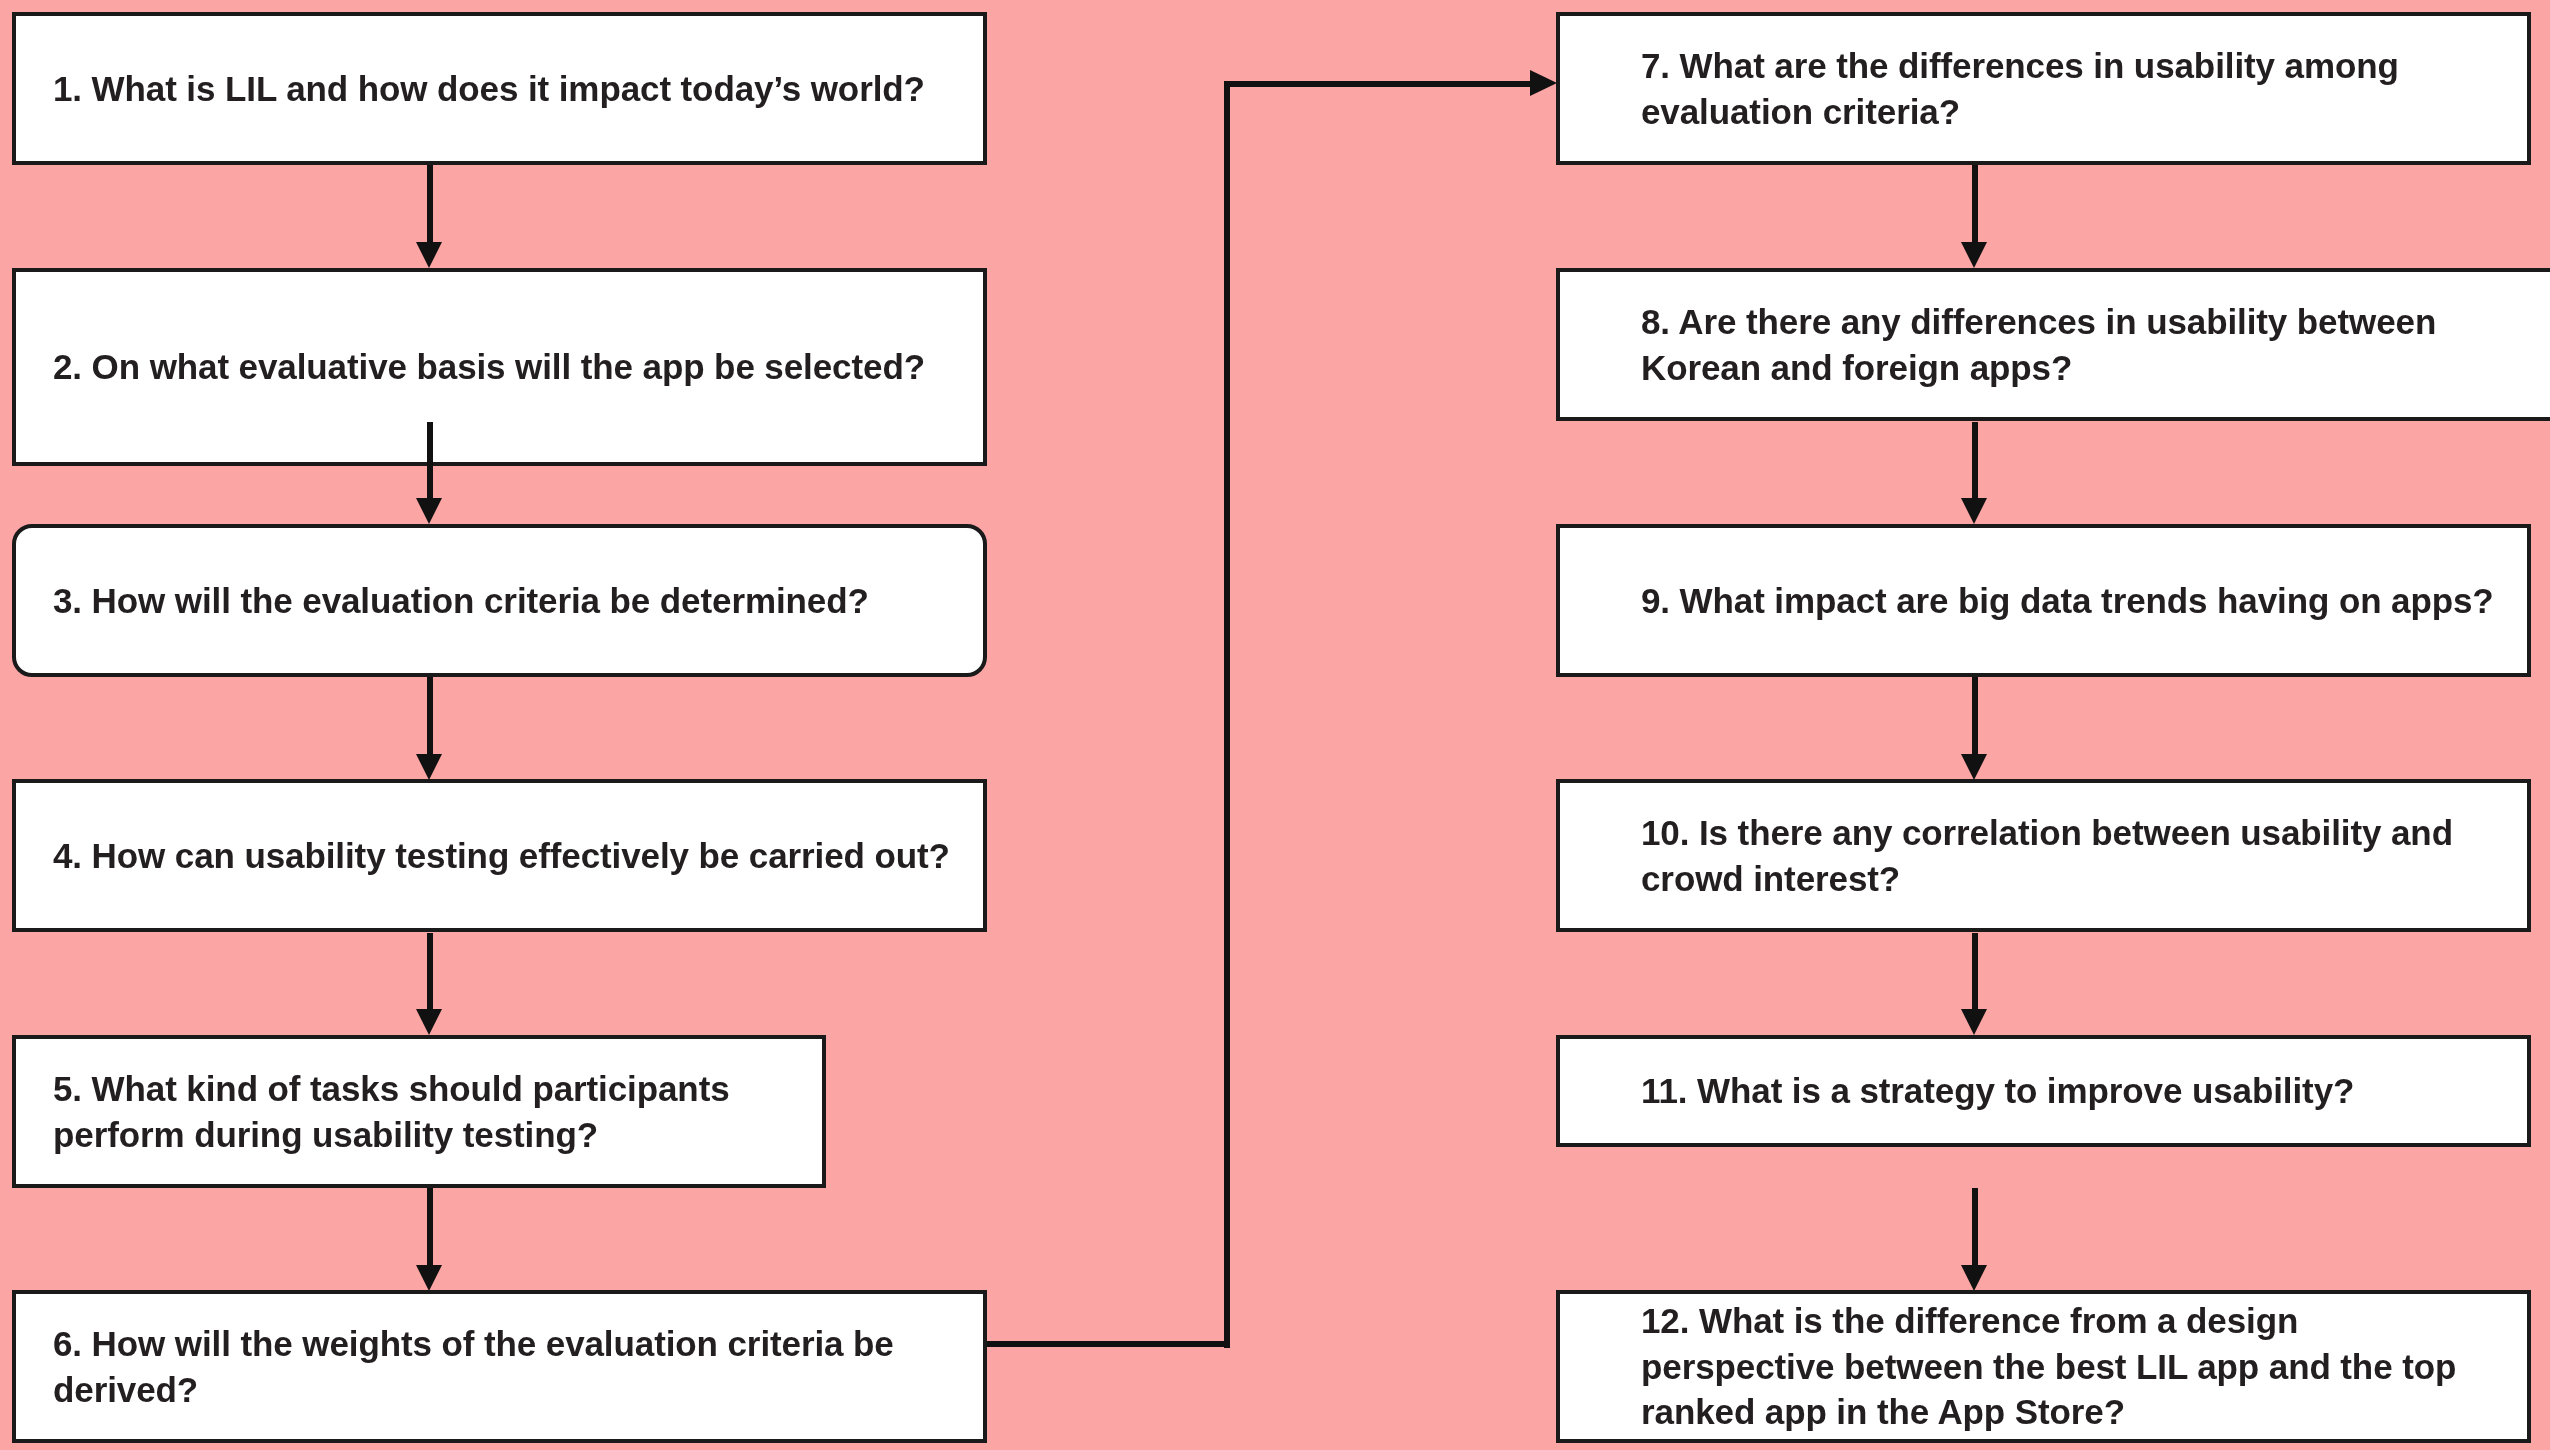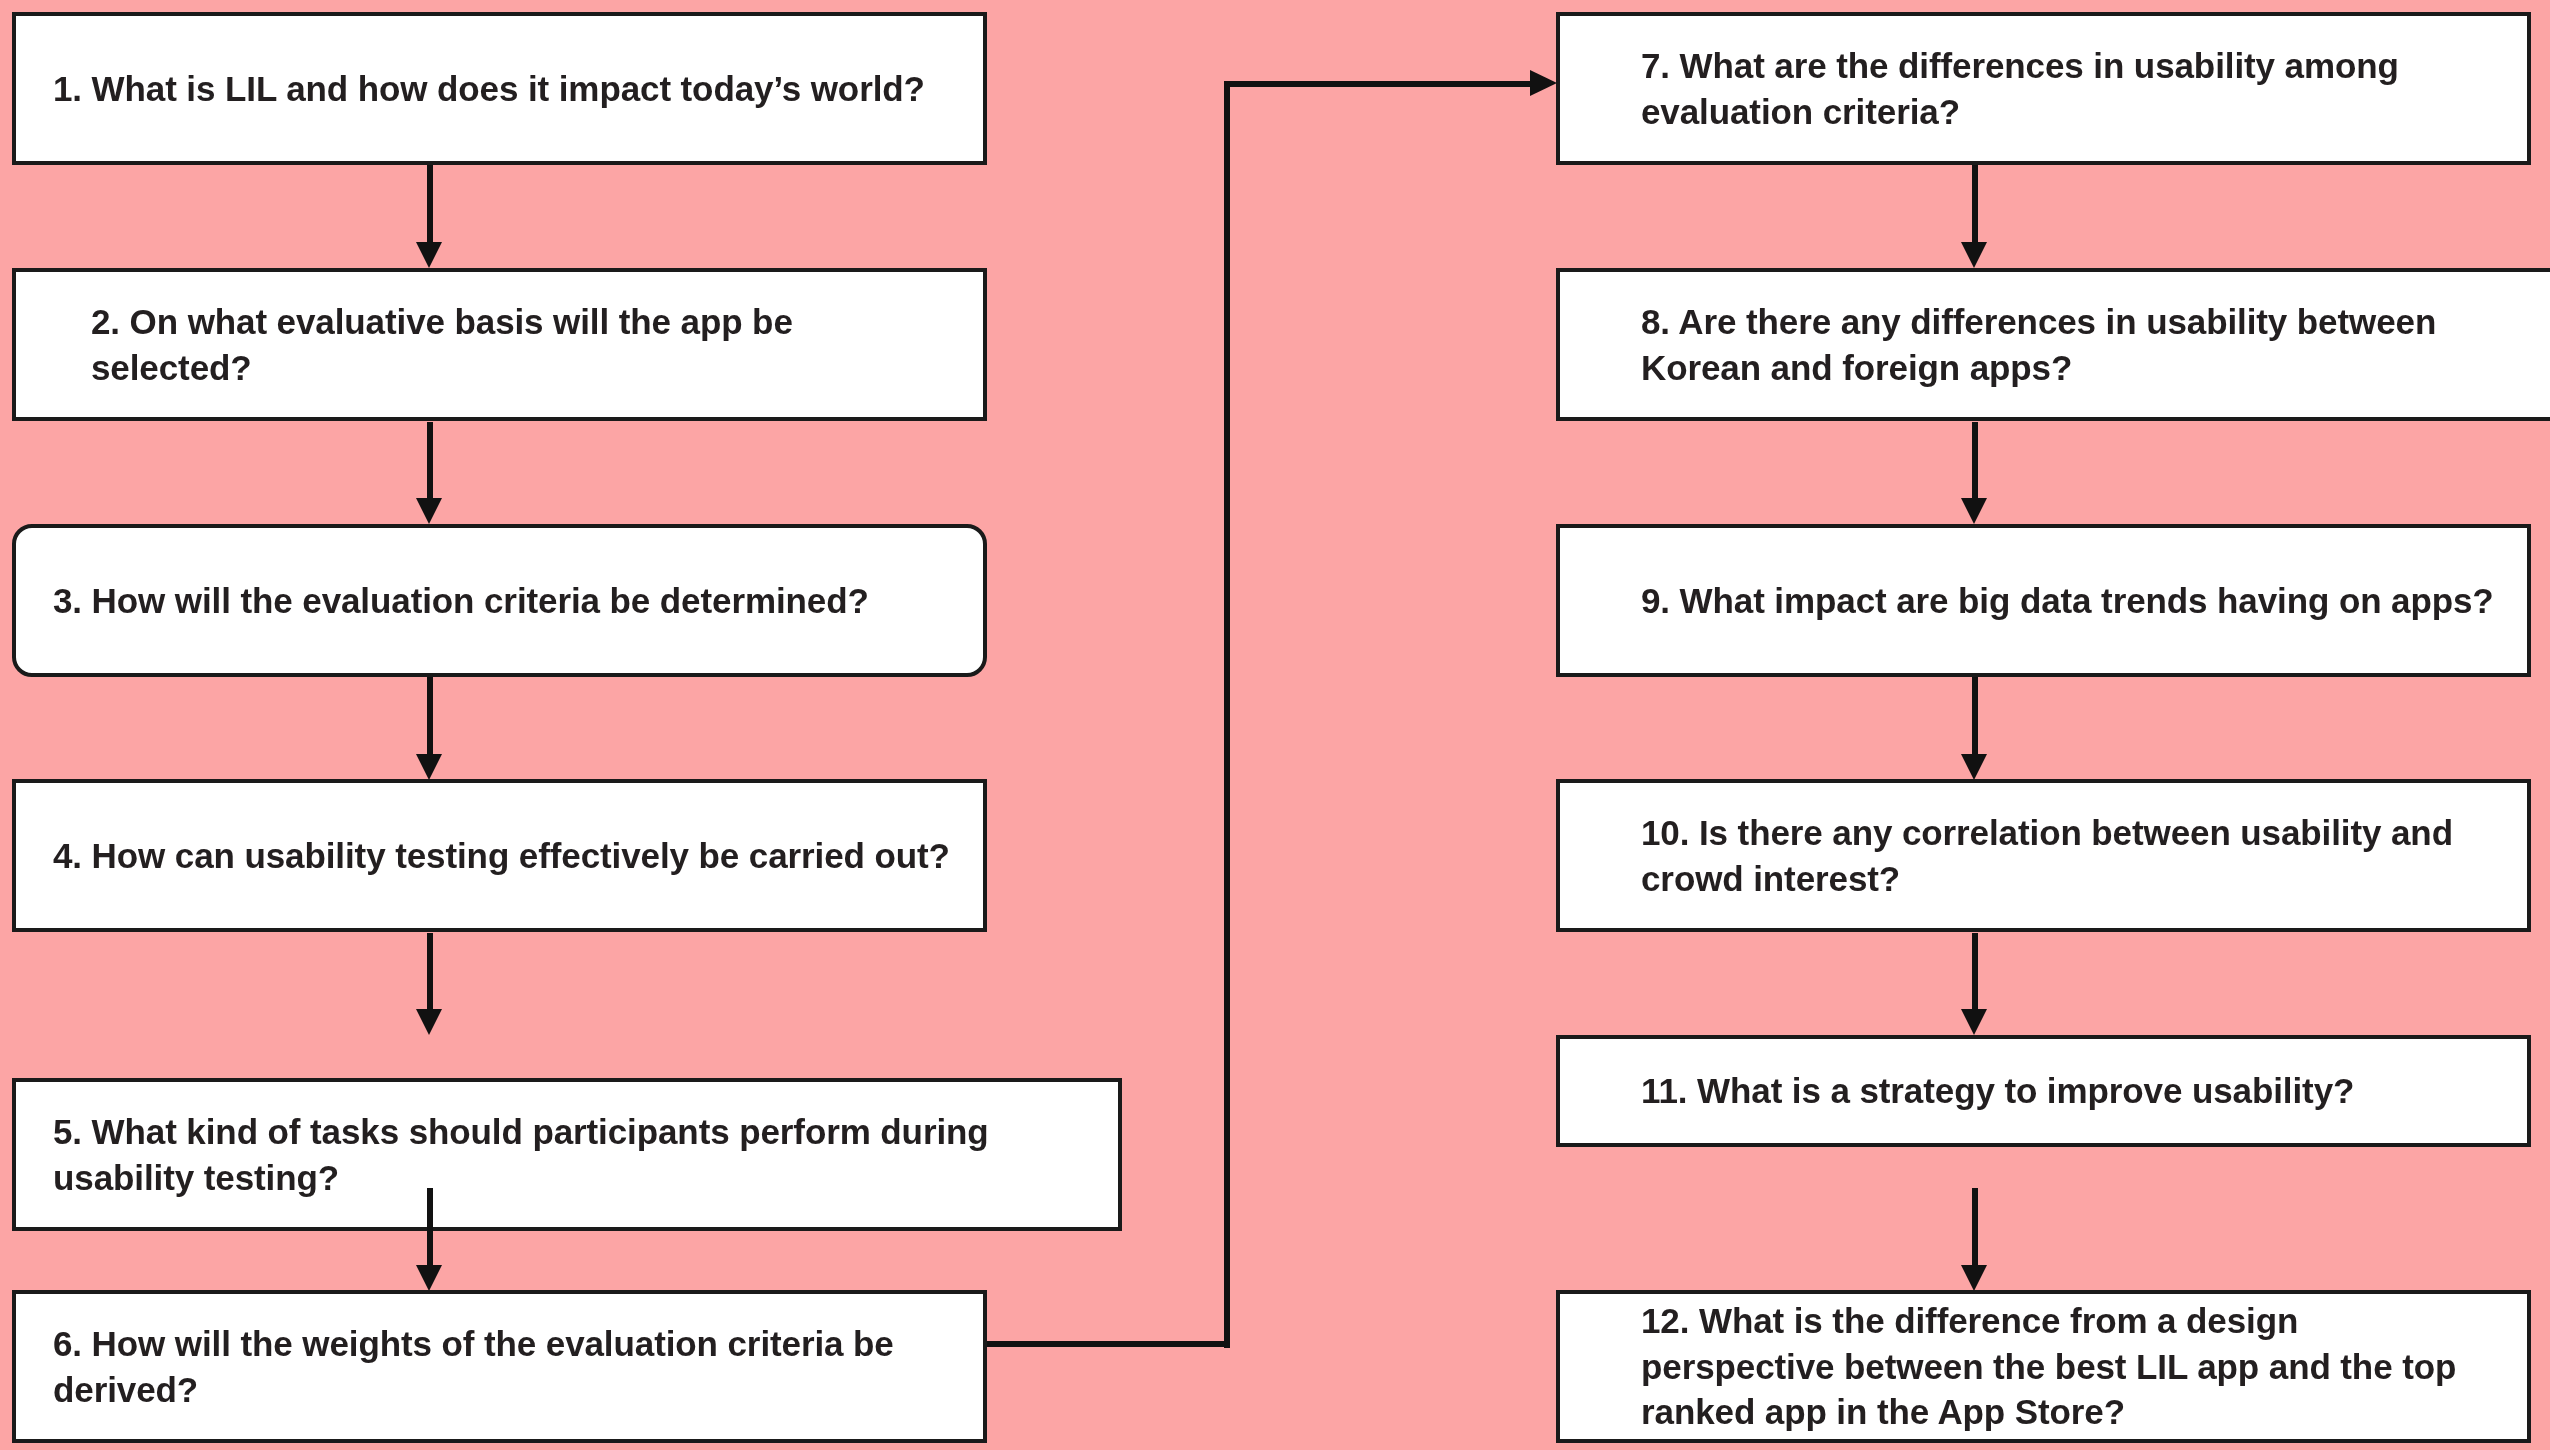--- a/index.html
+++ b/index.html
@@ -75,42 +75,42 @@
 
   <div class="col-left">
 
     <div class="node" style="left:12px; top:12px; width:975px; height:153px;">
       <span class="node-text">1. What is LIL and how does it impact today’s world?</span>
     </div>
 
     <div class="arrow-v" style="left:427px; top:165px; height:81px;"></div>
     <div class="arrow-head-down" style="left:416px; top:242px;"></div>
 
-    <div class="node" style="left:12px; top:268px; width:975px; height:153px;padding-left:38px;">
+    <div class="node" style="left:12px; top:268px; width:975px; height:198px;">
       <span class="node-text">2. On what evaluative basis will the app be selected?</span>
     </div>
 
     <div class="arrow-v" style="left:427px; top:422px; height:81px;"></div>
     <div class="arrow-head-down" style="left:416px; top:498px;"></div>
 
     <div class="node" style="left:12px; top:524px; width:975px; height:153px;border-radius:20px;">
       <span class="node-text">3. How will the evaluation criteria be determined?</span>
     </div>
 
     <div class="arrow-v" style="left:427px; top:677px; height:81px;"></div>
     <div class="arrow-head-down" style="left:416px; top:754px;"></div>
 
     <div class="node" style="left:12px; top:779px; width:975px; height:153px;">
       <span class="node-text">4. How can usability testing effectively be carried out?</span>
     </div>
 
     <div class="arrow-v" style="left:427px; top:933px; height:81px;"></div>
     <div class="arrow-head-down" style="left:416px; top:1009px;"></div>
 
-    <div class="node" style="left:12px; top:1035px; width:1110px; height:153px;margin-top:43px;">
+    <div class="node" style="left:12px; top:1035px; width:814px; height:153px;">
       <span class="node-text">5. What kind of tasks should participants perform during usability testing?</span>
     </div>
 
     <div class="arrow-v" style="left:427px; top:1188px; height:81px;"></div>
     <div class="arrow-head-down" style="left:416px; top:1265px;"></div>
 
     <div class="node" style="left:12px; top:1290px; width:975px; height:153px;">
       <span class="node-text">6. How will the weights of the evaluation criteria be derived?</span>
     </div>
 

